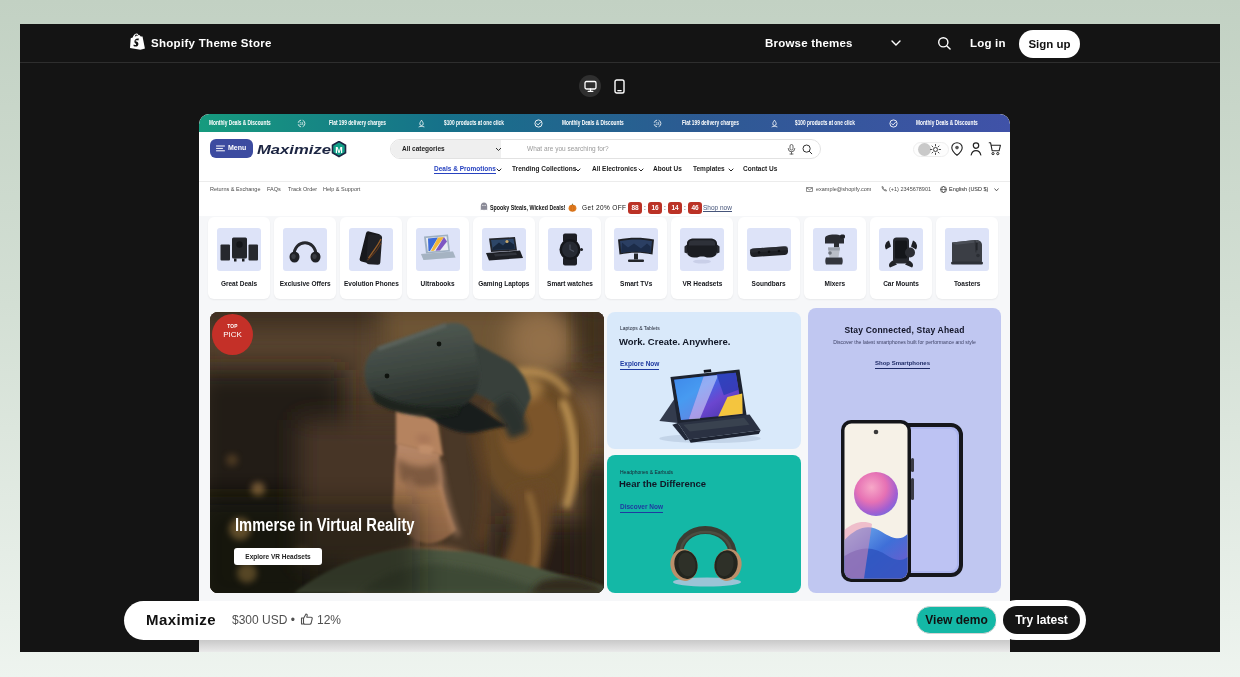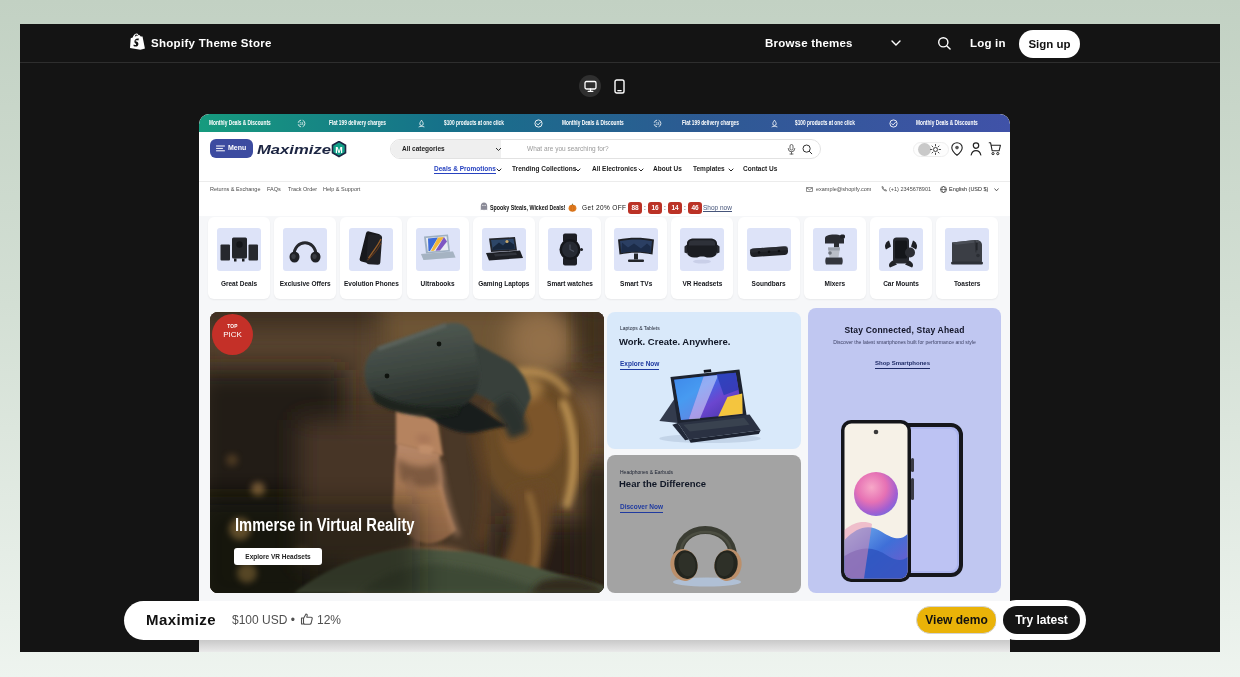--- a/index.html
+++ b/index.html
@@ -465,21 +465,21 @@
       <path d="M110 57 L131 55.5 L134 74 L118 80 Z" fill="#2b3bb4" opacity="0.8"></path>
       <path d="M96 52.5 L104 51.8 L104.5 54.8 L96.5 55.5 Z" fill="#10131c"></path>
       <path d="M68 110 L146 101 L158 118 L80 128 Z" fill="#2a3142"></path>
       <path d="M74 112 L140 104.5 L146 112 L81 119.5 Z" fill="#39424f"></path>
       <path d="M68 110 L80 128 L76 129 L62 112 Z" fill="#222939"></path>
       <path d="M80 128 L158 118 L156 122 L82 131.5 Z" fill="#1c2230"></path>
         </g>
     </svg>
   </div>
 
-  <div class="card" style="left:408px;top:341px;width:194px;height:138px;background:#a3a3a3">
+  <div class="card" style="left:408px;top:341px;width:194px;height:138px;background:#14b8a6">
     <div class="abs" style="left:13px;top:14px;font-size:5px;color:#1a2030">Headphones &amp; Earbuds</div>
     <div class="abs" style="left:12px;top:23px;font-size:9.5px;font-weight:bold;color:#101726">Hear the Difference</div>
     <div class="abs link-s" style="left:13px;top:48px;font-size:6.5px">Discover Now</div>
     <svg class="abs" style="left:0;top:0" width="194" height="138" viewBox="0 0 194 138">
       <ellipse cx="100" cy="127" rx="34" ry="4.5" fill="#b3c6de" opacity="0.85"></ellipse>
       <path d="M72 102 C70 66 126 66 126 102" stroke="#3b3d33" stroke-width="8" fill="none"></path>
       <path d="M74 98 C73 70 124 70 124 98" stroke="#4b4d41" stroke-width="2.5" fill="none"></path>
       <rect x="66.5" y="96" width="8" height="12" rx="3" fill="#2b2d24"></rect>
       <rect x="121.5" y="96" width="8" height="12" rx="3" fill="#2b2d24"></rect>
       <g transform="rotate(-12 77 110)">
@@ -527,20 +527,20 @@
       <rect x="103" y="150" width="3" height="14" rx="1.5" fill="#3a3b45"></rect>
       <rect x="103" y="170" width="3" height="22" rx="1.5" fill="#3a3b45"></rect>
     </svg>
   </div>
 
   <div class="abs" style="left:0;top:526px;width:811px;height:12px;background:linear-gradient(180deg,#c9c9c9,#e9e9e9)"></div>
 </div>
 
 <div class="bbar"></div>
 <div class="abs" style="left:146px;top:611px;font-size:15px;font-weight:bold;letter-spacing:0.4px;color:#111">Maximize</div>
-<div class="abs" style="left:232px;top:613px;font-size:12px;color:#4f4f4f">$100 USD •</div>
+<div class="abs" style="left:232px;top:613px;font-size:12px;color:#4f4f4f">$300 USD •</div>
 <svg class="abs" style="left:300px;top:612px" width="14" height="14" viewBox="0 0 14 14">
     <path d="M1.5 6h2v6h-2zM3.5 11.5V6.5L6 2c.8 0 1.3.6 1.2 1.4L6.8 5.2h4.2c.8 0 1.4.7 1.2 1.5l-1 4.3c-.2.7-.8 1.2-1.5 1.2H5.2c-.6 0-1.2-.2-1.7-.7z" stroke="#4f4f4f" stroke-width="1.1" fill="none" stroke-linejoin="round"></path>
   </svg>
 <div class="abs" style="left:317px;top:613px;font-size:12px;color:#4f4f4f">12%</div>
-<div class="abs" style="left:916px;top:606px;width:81px;height:28px;background:#eab308;border:1px solid #d4d4d4;border-radius:15px;text-align:center;line-height:26px;font-size:12px;font-weight:600;color:#111">View demo</div>
+<div class="abs" style="left:916px;top:606px;width:81px;height:28px;background:#14b8a6;border:1px solid #d4d4d4;border-radius:15px;text-align:center;line-height:26px;font-size:12px;font-weight:600;color:#111">View demo</div>
 <div class="abs" style="left:996px;top:600px;width:90px;height:40px;background:#fff;border-radius:20px"></div>
 <div class="abs" style="left:1003px;top:606px;width:77px;height:28px;background:#151515;border-radius:15px;text-align:center;line-height:28px;font-size:12px;font-weight:600;color:#fff">Try latest</div>
 
 </body></html>

